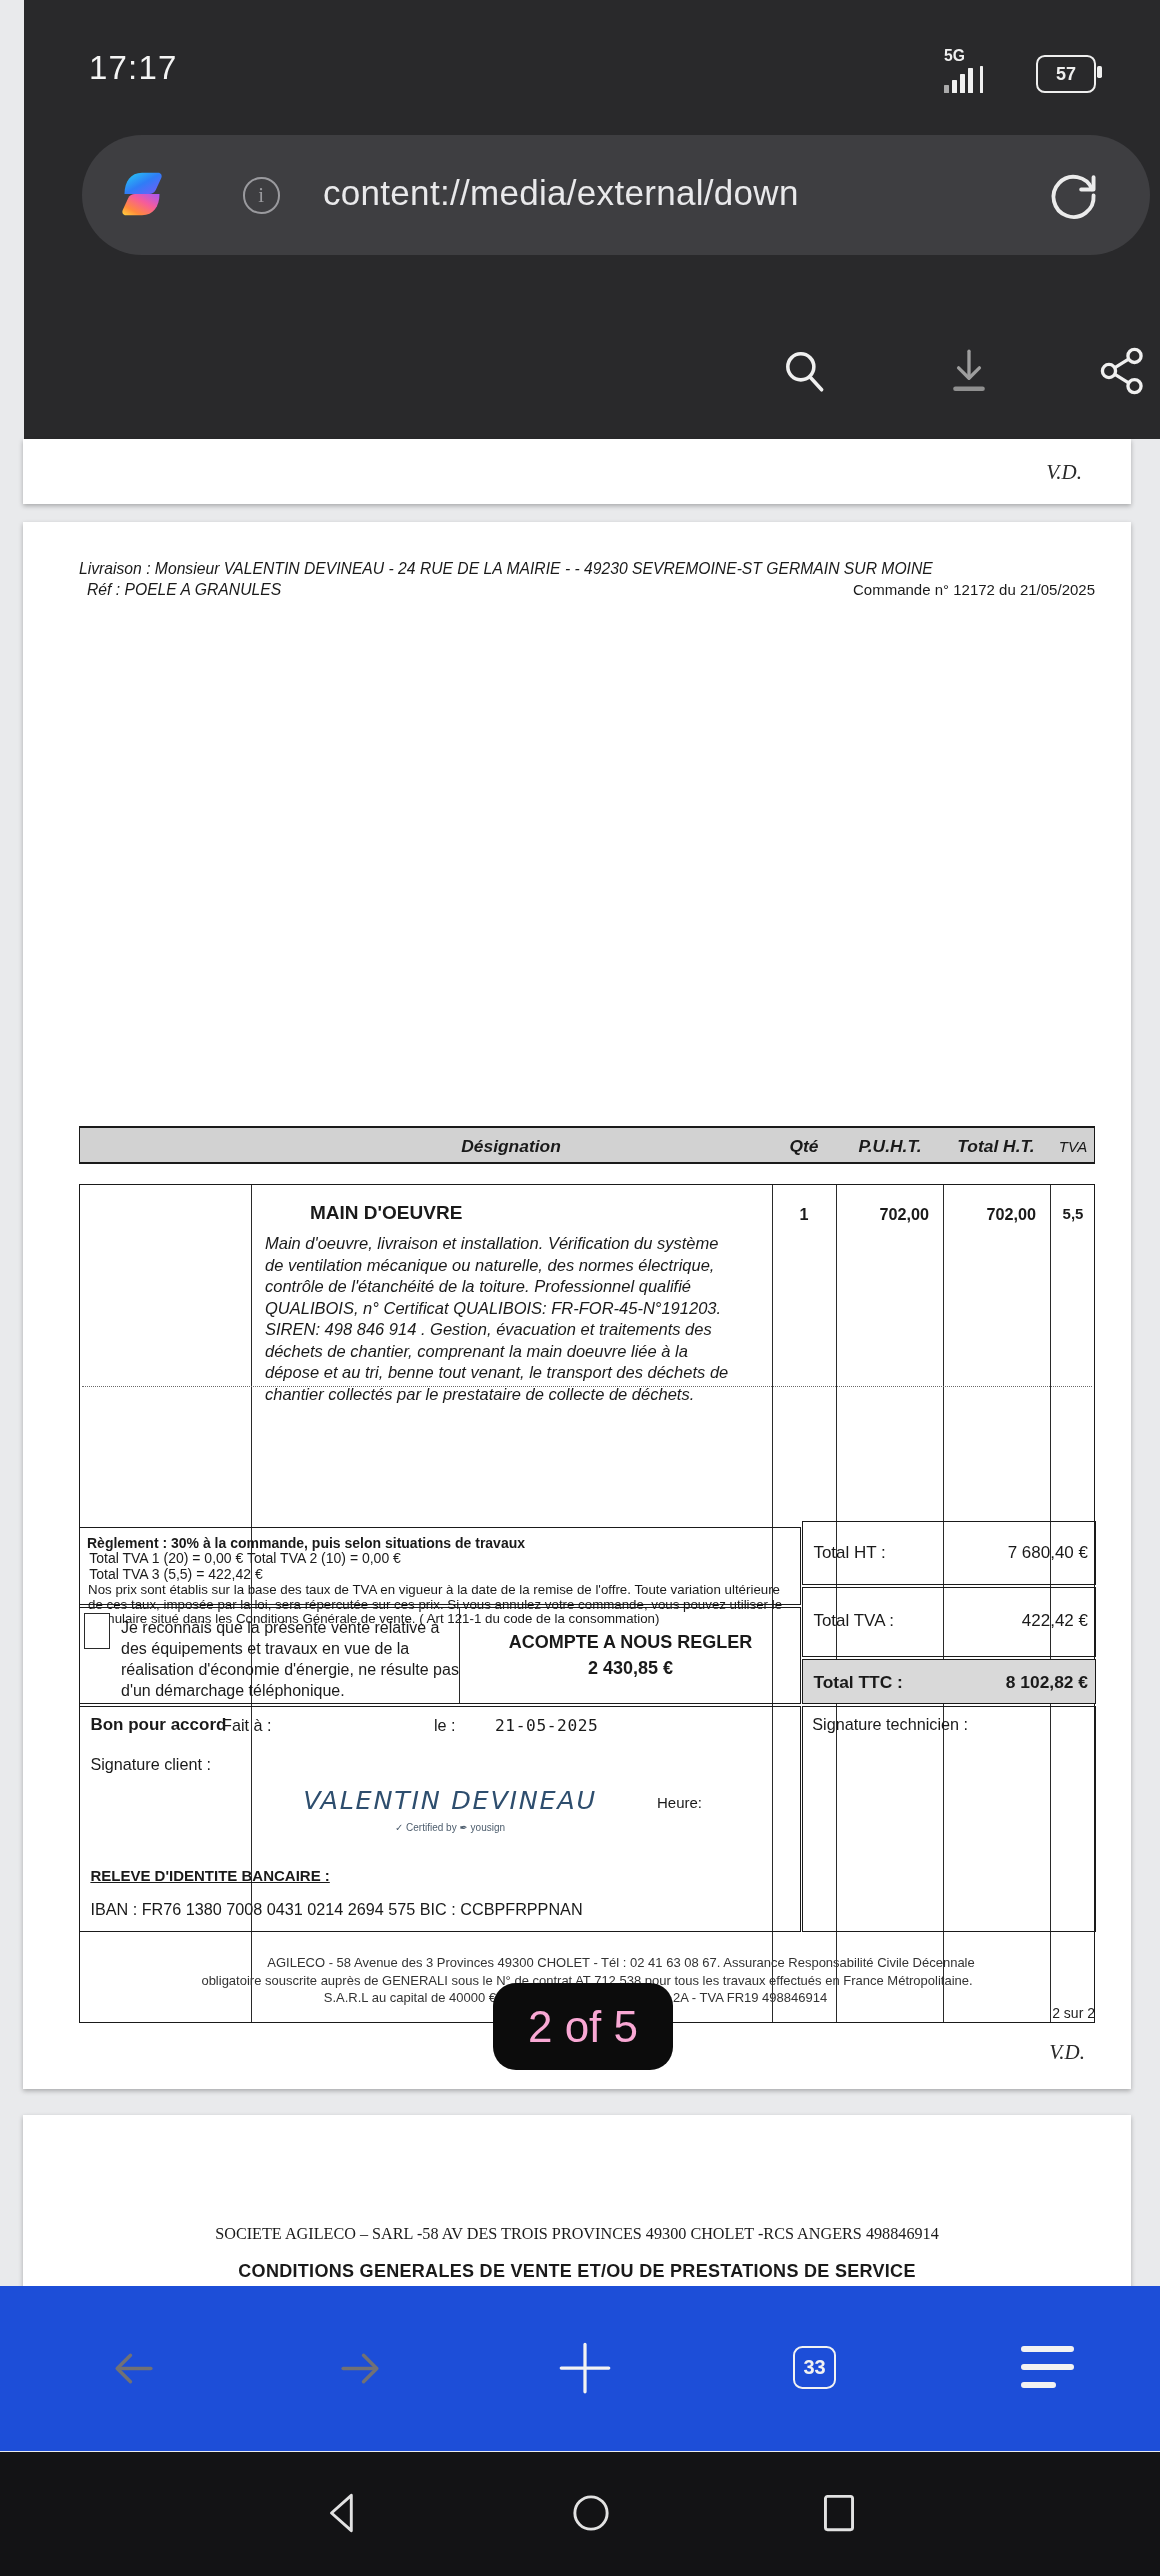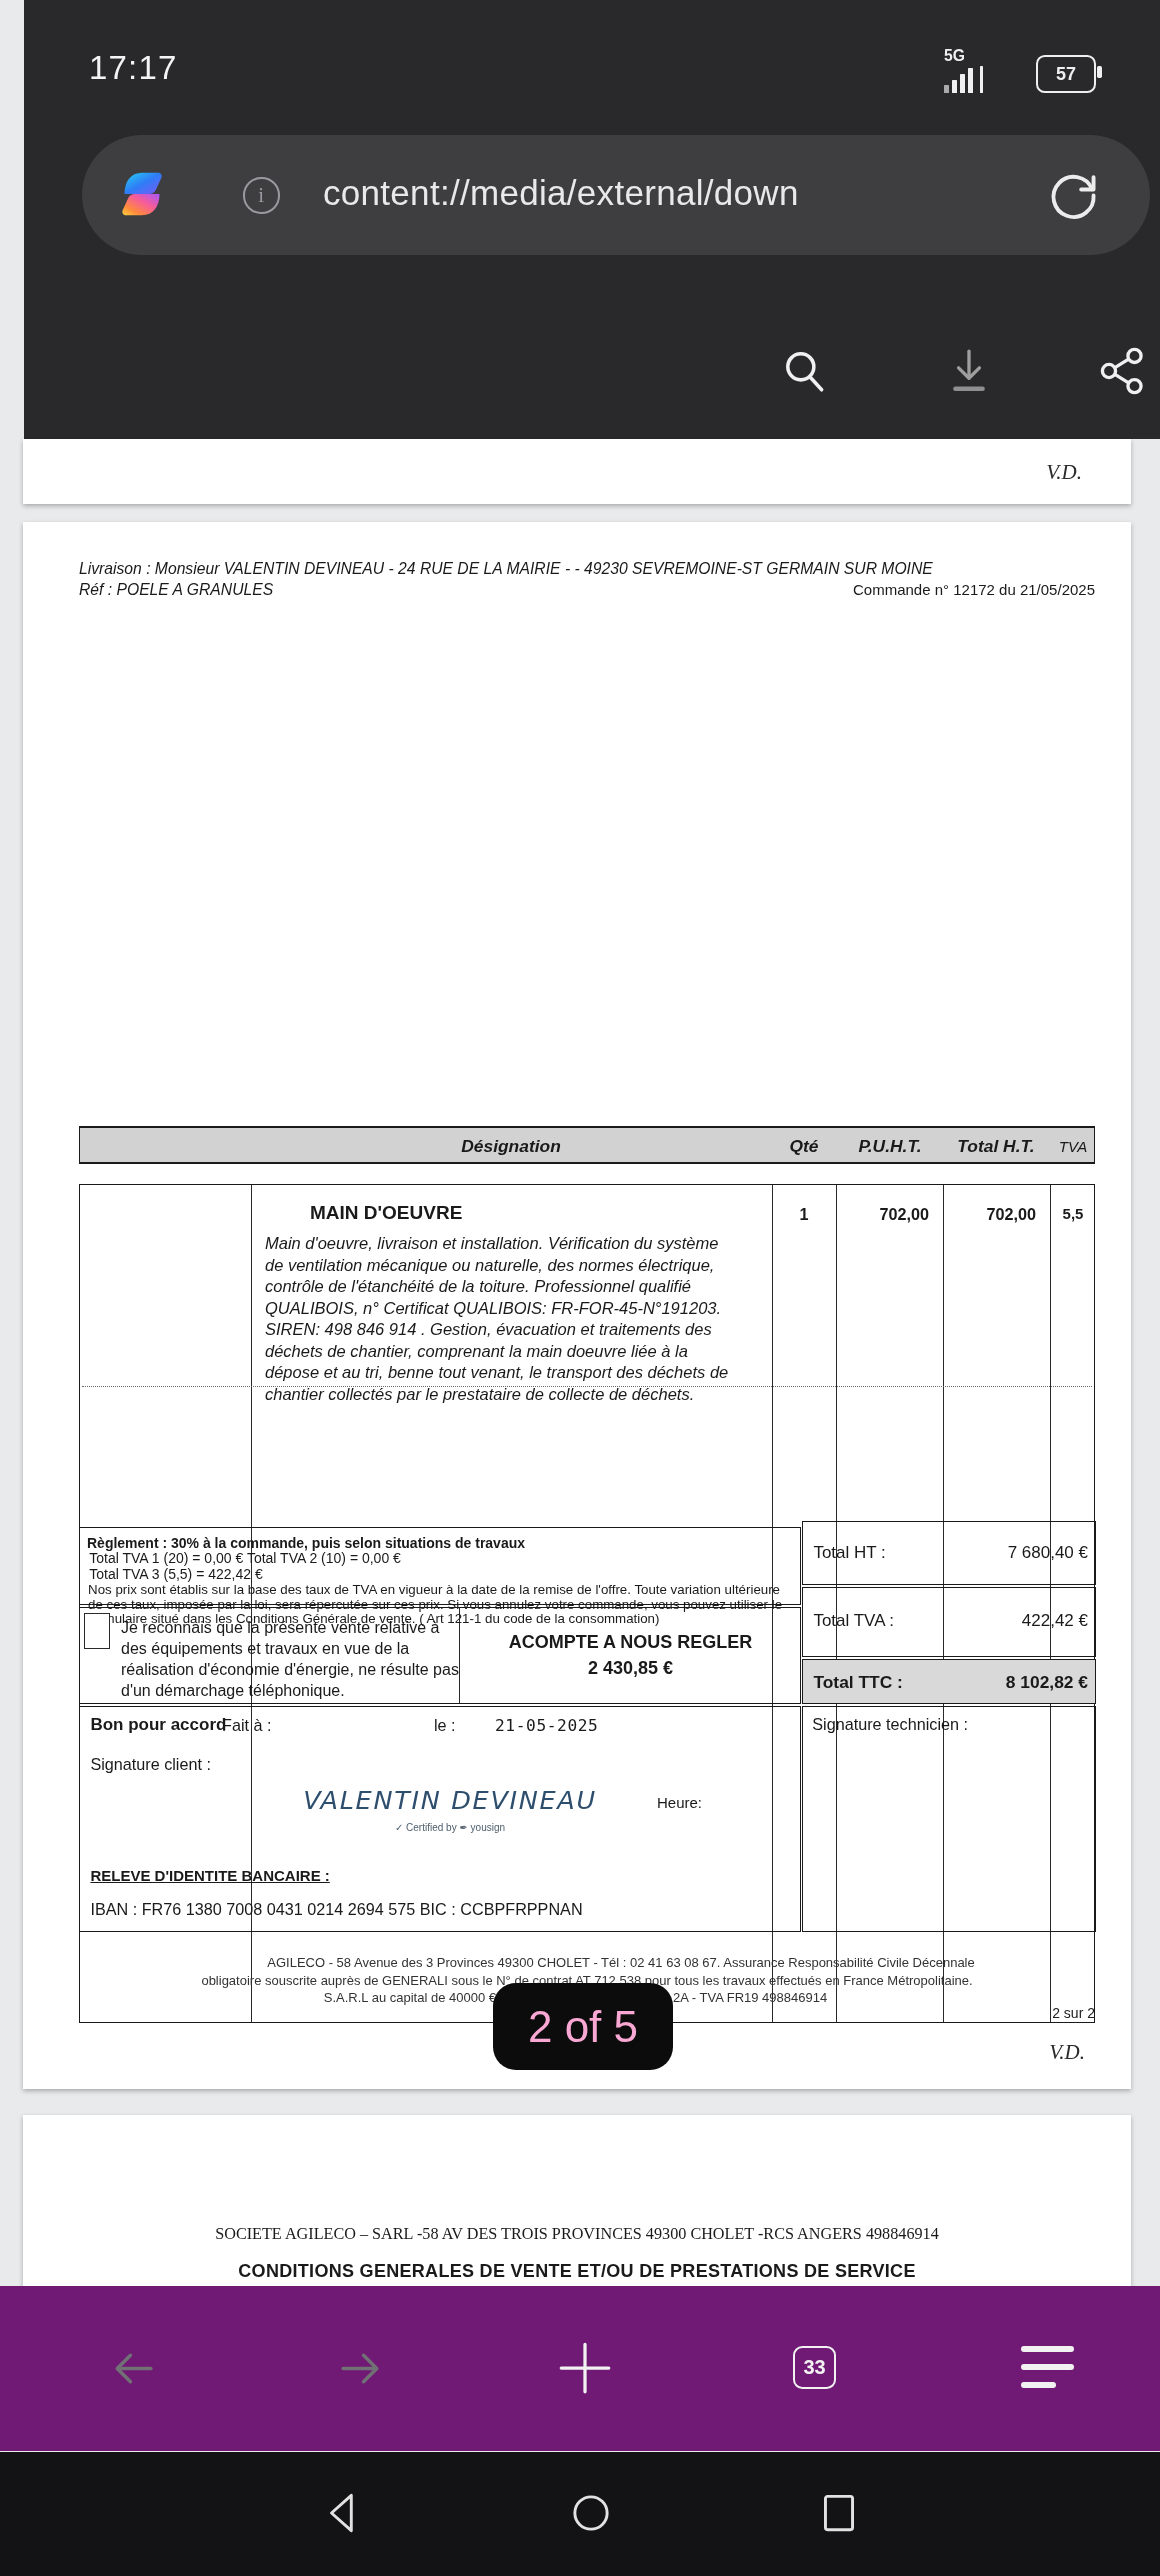--- a/index.html
+++ b/index.html
@@ -69,21 +69,21 @@
   .mono{font-family:"DejaVu Sans Mono",monospace;}
   .footer-line{position:absolute;left:56px;width:1016px;text-align:center;font-size:13px;color:#333;white-space:nowrap;}
 
   .badge{position:absolute;left:493px;top:1983px;width:180px;height:87px;background:#0c0c0c;border-radius:23px;z-index:6;
          display:flex;align-items:center;justify-content:center;color:#f9a8d4;font-size:44px;}
 
   .page3-company{position:absolute;left:0;width:100%;text-align:center;font-family:"Liberation Serif",serif;font-size:16.2px;}
   .page3-title{position:absolute;left:0;width:100%;text-align:center;font-size:18px;font-weight:700;letter-spacing:0.3px;}
 
   
-  .browser-bar{position:absolute;left:0;top:2286px;width:1161px;height:165px;background:#701a75;z-index:10;}
+  .browser-bar{position:absolute;left:0;top:2286px;width:1161px;height:165px;background:#1d4ed8;z-index:10;}
   .browser-bar svg{position:absolute;top:58px;width:49px;height:49px;}
   .tab-box{position:absolute;left:793px;top:60px;width:39px;height:39px;border:2.9px solid #f2f2f2;border-radius:9.3px;
            display:flex;align-items:center;justify-content:center;color:#f2f2f2;font-size:20px;font-weight:600;}
   .menu-ic{position:absolute;left:1021px;top:60px;width:53px;height:43px;}
   .menu-ic i{position:absolute;left:0;height:6.4px;background:#f2f2f2;border-radius:2.9px;display:block;}
   .menu-ic i:nth-child(1){top:0;width:53px;}
   .menu-ic i:nth-child(2){top:18px;width:53px;}
   .menu-ic i:nth-child(3){top:36px;width:35px;}
   .nav-bar{position:absolute;left:0;top:2452px;width:1161px;height:124px;background:#131315;z-index:10;}
   .nav-bar svg{position:absolute;top:36px;width:50px;height:50px;}
@@ -160,21 +160,21 @@
     </div>
   </div>
 
   <div class="card" style="top:439px;height:65px;">
     <span class="initials abs" style="right:49px;top:21px;">V.D.</span>
   </div>
 
   <div class="card" style="top:522px;height:1567px;">
 
     <span class="hdr-line" style="top:38px;">Livraison : Monsieur VALENTIN DEVINEAU - 24 RUE DE LA MAIRIE - - 49230 SEVREMOINE-ST GERMAIN SUR MOINE</span>
-    <span class="hdr-line" style="top:59px;">Réf : POELE A GRANULES</span>
+    <span class="hdr-line" style="top:59px;margin-left:8px;">Réf : POELE A GRANULES</span>
     <span class="order-line" style="top:59px;">Commande n° 12172 du 21/05/2025</span>
 
     <div class="thead">
       <span style="left:431px;">Désignation</span>
       <span style="left:724px;">Qté</span>
       <span style="left:810px;">P.U.H.T.</span>
       <span style="left:916px;">Total H.T.</span>
       <span class="light" style="left:993px;">TVA</span>
     </div>
 

